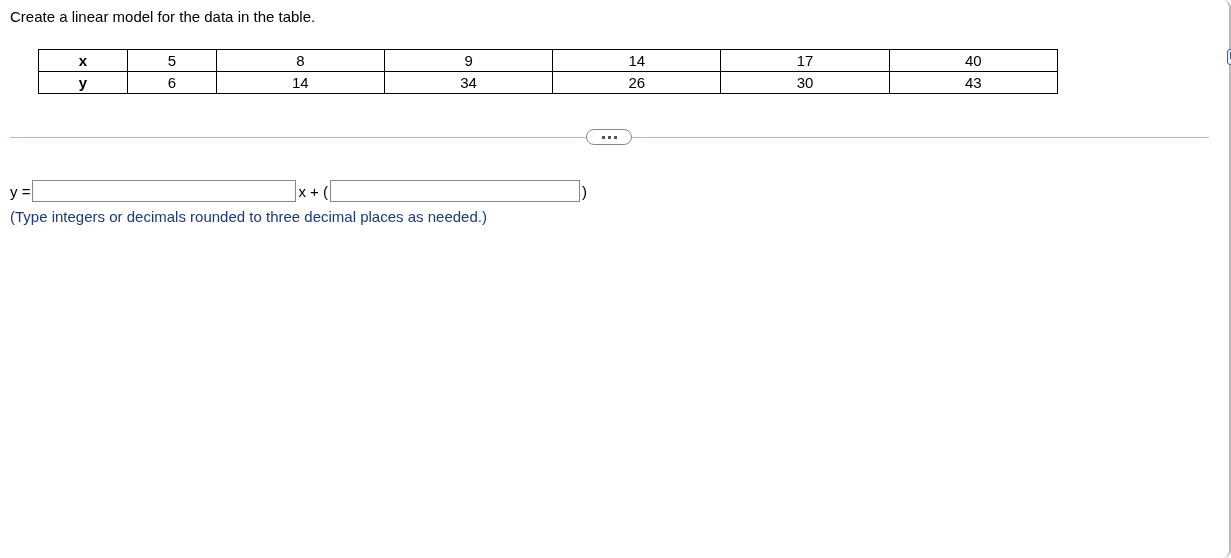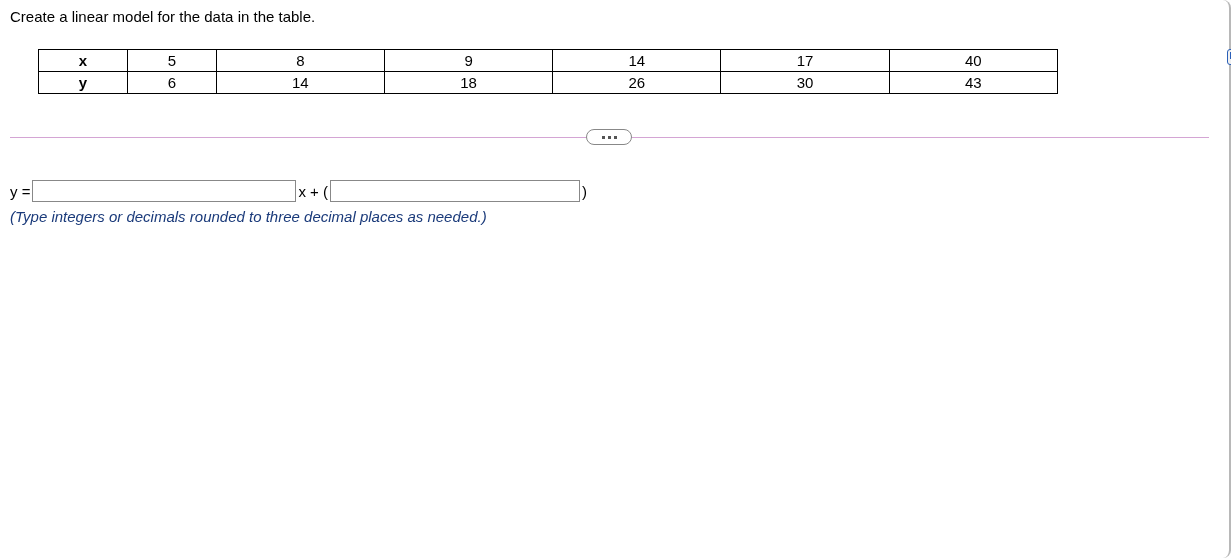--- a/index.html
+++ b/index.html
@@ -112,21 +112,20 @@
     }
     .input-slope {
       width: 264px;
     }
     .input-intercept {
       width: 250px;
     }
     .hint-text {
       color: #1a3a7a;
       font-size: 15px;
-      font-style: italic;
     }
   </style>
 </head>
 <body>
 
 <div class="content">
   <div class="question-text">Create a linear model for the data in the table.</div>
 
   <div class="table-wrapper">
     <table>
@@ -137,21 +136,21 @@
         <td>8</td>
         <td>9</td>
         <td>14</td>
         <td>17</td>
         <td>40</td>
       </tr>
       <tr>
         <td class="header">y</td>
         <td>6</td>
         <td>14</td>
-        <td>18</td>
+        <td>34</td>
         <td>26</td>
         <td>30</td>
         <td>43</td>
       </tr>
     </tbody>
       </table>
     <div class="help-icon">
       <svg viewBox="0 0 12 10">
         <rect x="0.5" y="0.5" width="8" height="6" fill="none" stroke="#2a5fb8" stroke-width="1"></rect>
         <rect x="3" y="3" width="8" height="6" fill="#fff" stroke="#2a5fb8" stroke-width="1"></rect>

